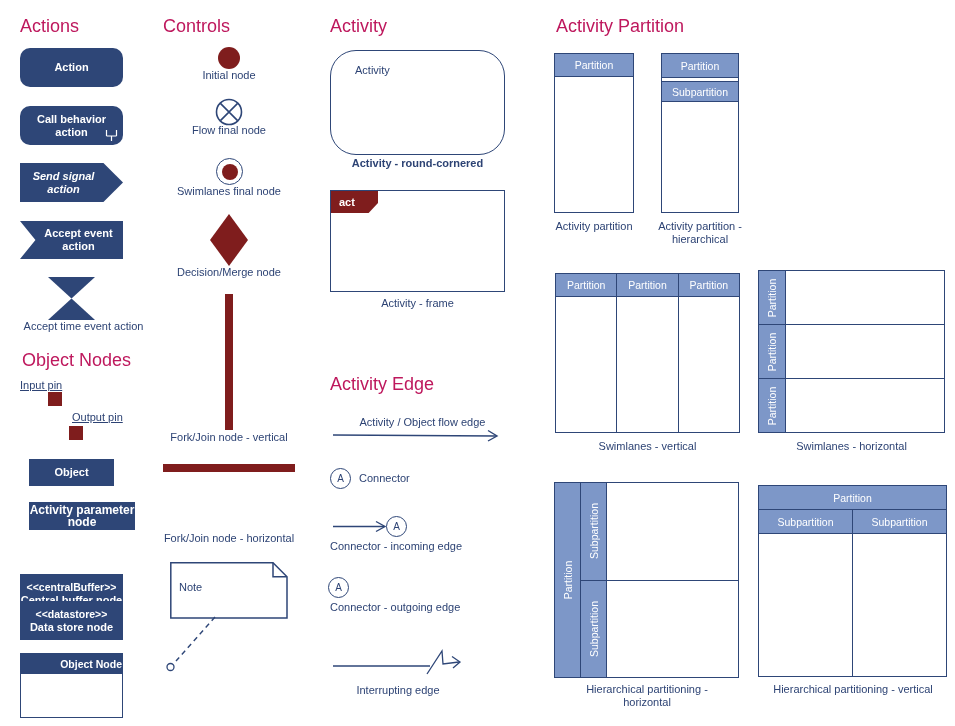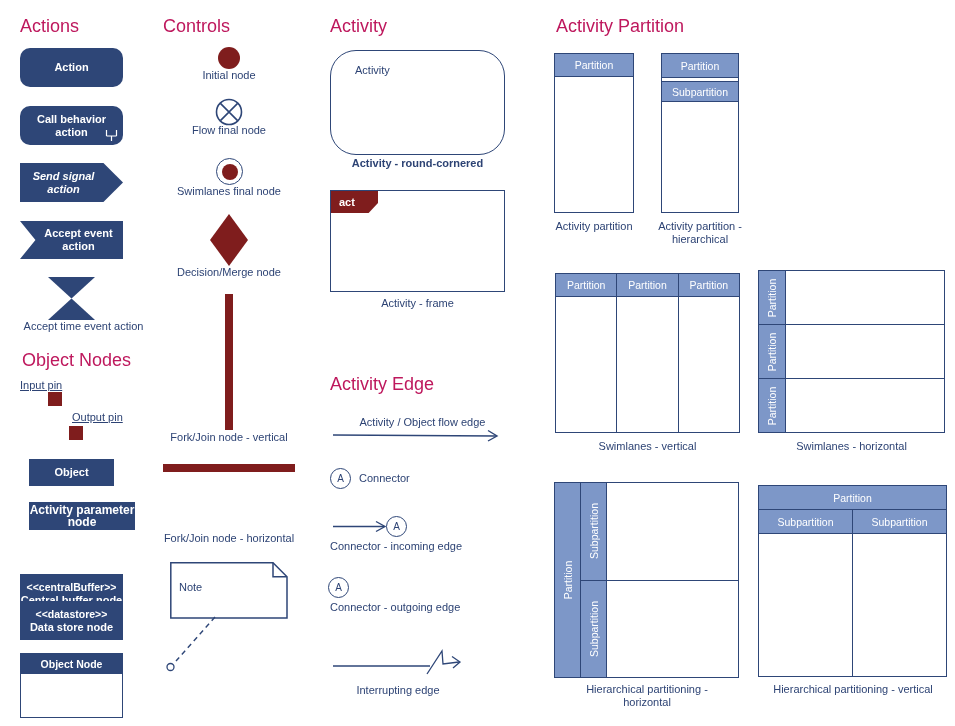--- a/index.html
+++ b/index.html
@@ -90,21 +90,21 @@
     <span class="stereotype">&lt;&lt;centralBuffer&gt;&gt;</span>
     <span>Central buffer node</span>
   </div>
 
   <div class="shapebox" style="left:20px;top:601px;width:103px;height:39px;">
     <span class="stereotype">&lt;&lt;datastore&gt;&gt;</span>
     <span>Data store node</span>
   </div>
 
   <div class="outline" style="left:20px;top:653px;width:103px;height:65px;">
-    <div class="shapebox" style="position:relative;left:0;top:0;width:100%;height:20px;font-size:10.5px;">
+    <div class="shapebox" style="position:relative;left:0;top:0;width:100%;height:20px;font-size:10.5px;align-items:flex-end;">
       <span>Object Node</span>
     </div>
   </div>
 
   <div class="heading" style="left:163px;top:16px;">Controls</div>
 
   <div class="abs navy circle" style="left:218px;top:47px;width:22px;height:22px;"></div>
   <div class="caption center" style="left:189px;top:69px;width:80px;">Initial node</div>
 
   <svg class="abs" style="left:215px;top:98px;" width="28" height="28" viewBox="0 0 28 28">

